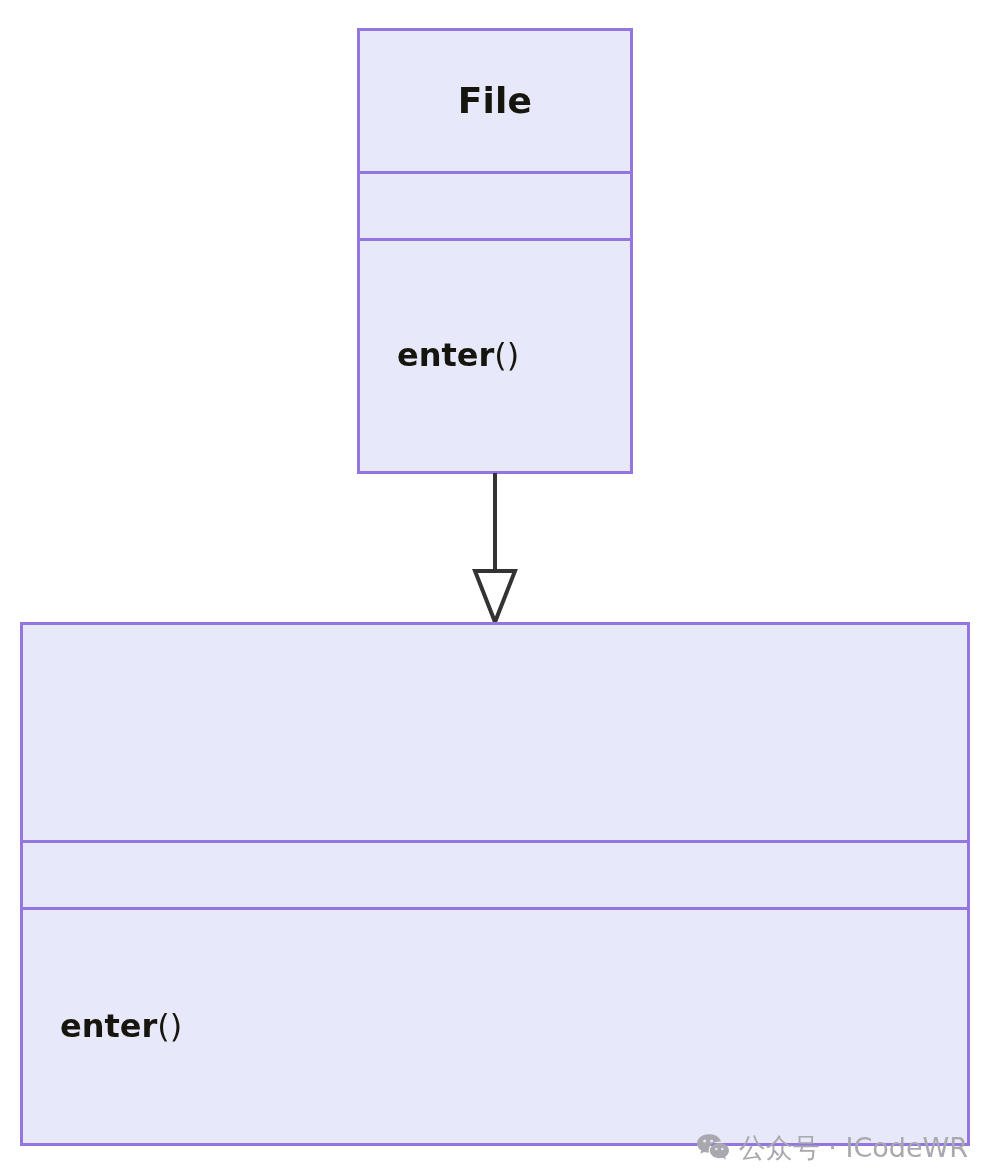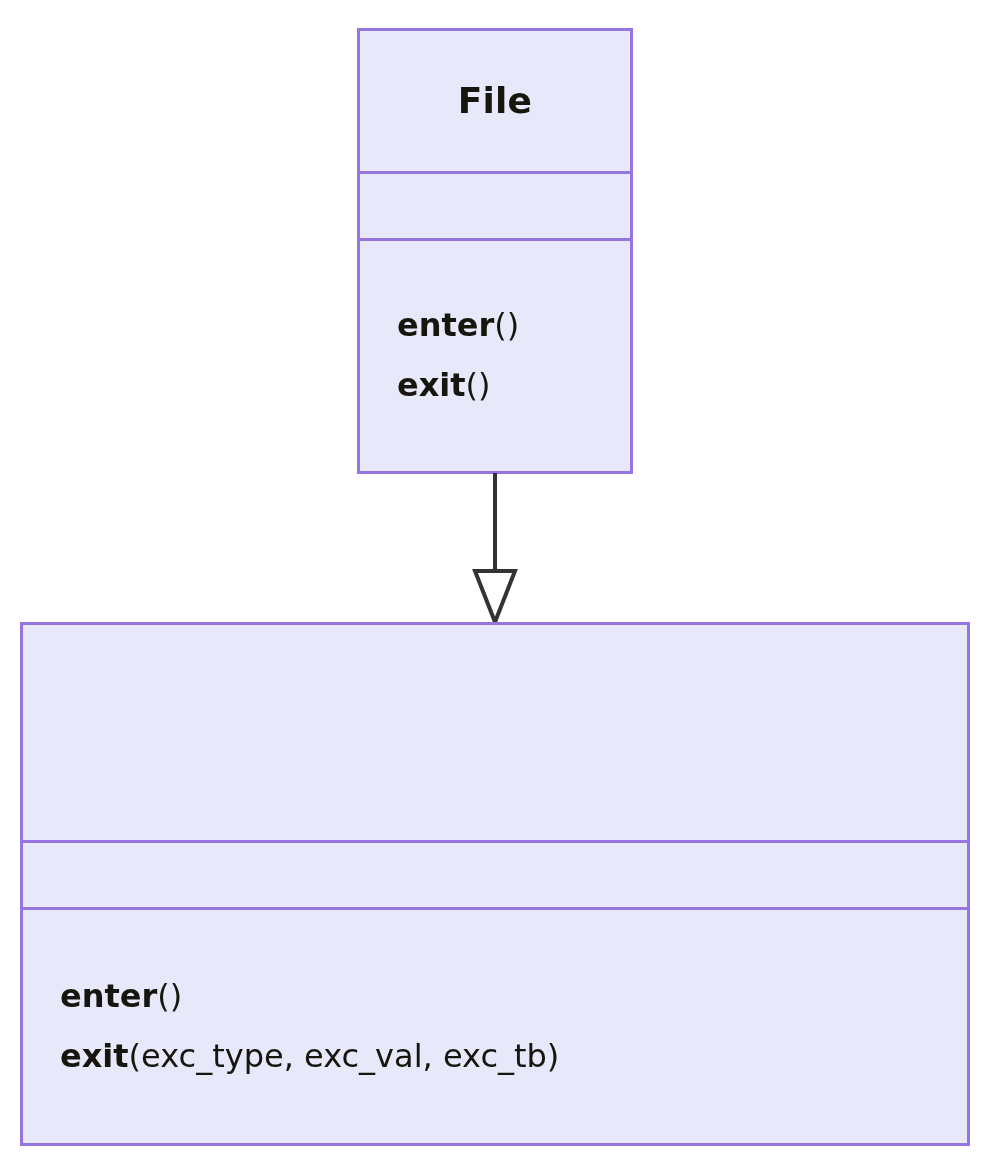--- a/index.html
+++ b/index.html
@@ -152,39 +152,44 @@
 
   <div class="uml-class" id="class-file">
     <div class="uml-compartment comp-header">
       <div class="class-name solo">File</div>
     </div>
     <div class="uml-compartment comp-attrs"></div>
     <div class="uml-compartment comp-ops">
       <div class="op-row">
         <span class="op-name">enter</span><span class="op-sig">()</span>
       </div>
-      <div class="op-row">
-        <span class="op-name">exit</span><span class="op-sig">()</span>
-      </div>
     </div>
   </div>
 
   <svg id="generalization" viewBox="0 0 80 156">
     <line x1="40" y1="3" x2="40" y2="104" stroke="#333333" stroke-width="4"></line>
     <polygon points="20,101 60,101 40,152" fill="#ffffff" stroke="#333333" stroke-width="4" stroke-linejoin="miter"></polygon>
   </svg>
 
   <div class="uml-class" id="class-contextmanager">
     <div class="uml-compartment comp-header">
     </div>
     <div class="uml-compartment comp-attrs"></div>
     <div class="uml-compartment comp-ops">
       <div class="op-row">
         <span class="op-name">enter</span><span class="op-sig">()</span>
       </div>
-      <div class="op-row">
-        <span class="op-name">exit</span><span class="op-sig">(exc_type, exc_val, exc_tb)</span>
-      </div>
     </div>
   </div>
 
+  <div id="watermark">
+    <svg class="wm-logo" width="34" height="29" viewBox="0 0 34 29">
+      <path d="M12.4 1.2C6.1 1.2 1 5.3 1 10.4c0 2.9 1.7 5.5 4.3 7.2l-1 3.2 3.7-1.9c1.4.4 2.9.6 4.4.6h.6c-.2-.7-.3-1.4-.3-2.1 0-5 4.9-9 11-9 .4 0 .8 0 1.2.1-.9-4.2-5.6-7.3-11.2-7.3h-1.3z" fill="#a8a8ae"></path>
+      <circle cx="8.6" cy="8.1" r="1.5" fill="#e8e8fb"></circle>
+      <circle cx="15.6" cy="8.1" r="1.5" fill="#e8e8fb"></circle>
+      <path d="M33 17.6c0-4.3-4.3-7.7-9.6-7.7s-9.6 3.5-9.6 7.7c0 4.3 4.3 7.7 9.6 7.7 1.2 0 2.4-.2 3.5-.5l3.1 1.6-.8-2.7c2.3-1.4 3.8-3.6 3.8-6.1z" fill="#a8a8ae"></path>
+      <circle cx="20.3" cy="15.9" r="1.25" fill="#e8e8fb"></circle>
+      <circle cx="26.3" cy="15.9" r="1.25" fill="#e8e8fb"></circle>
+    </svg>
+    <span class="wm-text">公众号 · ICodeWR</span>
+  </div>
 
 </div>
 
 </body></html>

